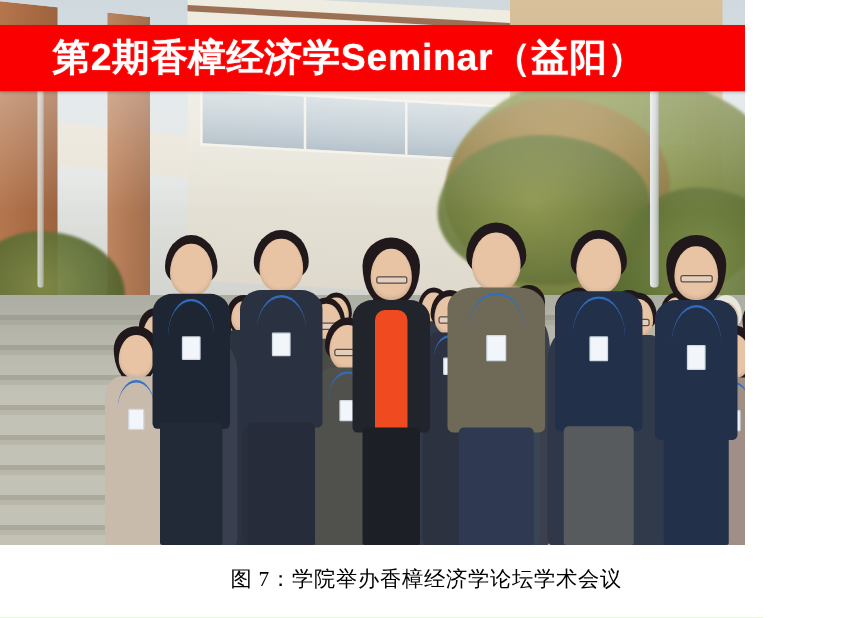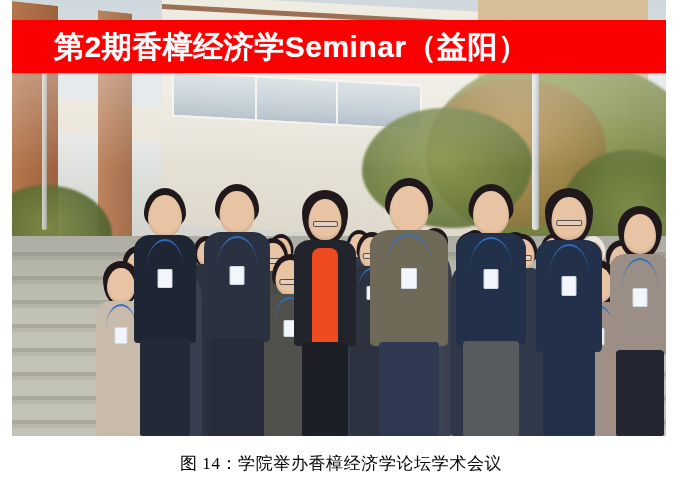--- a/index.html
+++ b/index.html
@@ -22,25 +22,24 @@
     width: 682px;
     height: 494px;
     background: #ffffff;
   }
 
   
   .photo {
     position: absolute;
     left: 0;
     top: 0;
-    width: 654px;
+    width: 596px;
     height: 436px;
     overflow: hidden;
     background: #84cc16;
-    margin-left: 12px;
   }
 
   
   .sky {
     position: absolute;
     inset: 0;
     background:
       linear-gradient(180deg, #cfd8dd 0%, #dbe2e4 18%, #e4e7e5 32%, #d9dbd6 45%, #cfd0cb 60%, #c2c3bd 100%);
   }
 
@@ -592,15 +591,15 @@
     </div>
 
     <div class="haze"></div>
 
     <div class="banner">
       <div class="banner-text">第2期香樟经济学Seminar（益阳）</div>
     </div>
 
   </div>
 
-  <div class="caption">图 14：学院举办香樟经济学论坛学术会议</div>
+  <div class="caption">图 7：学院举办香樟经济学论坛学术会议</div>
 
 </div>
 
 </body></html>

